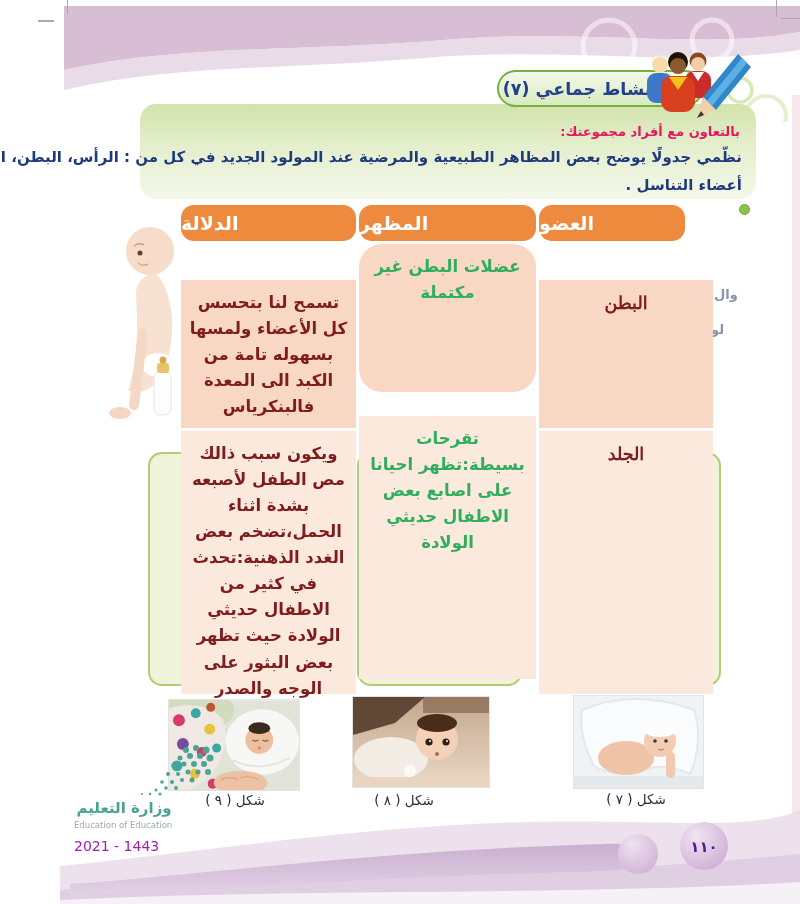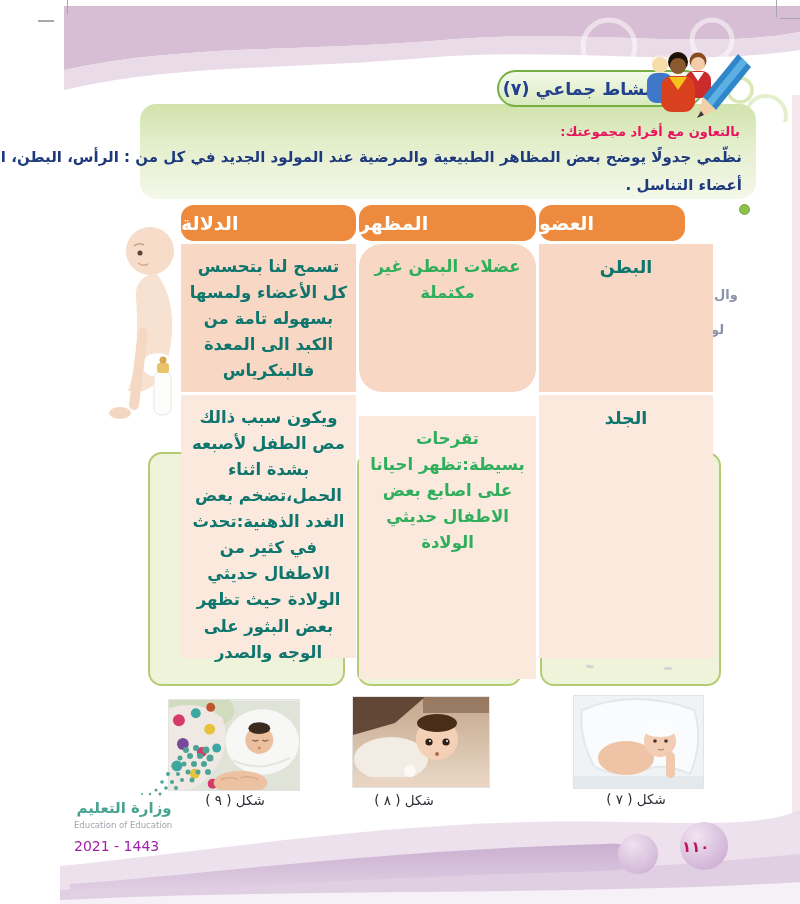--- a/index.html
+++ b/index.html
@@ -6,23 +6,23 @@
   .canvas{position:relative;width:800px;height:904px;background:#ffffff;overflow:hidden;
           font-family:"DejaVu Sans","Liberation Sans",sans-serif;}
   .abs{position:absolute;}
   
   .cell{position:absolute;box-sizing:border-box;direction:rtl;font-weight:bold;}
   .th{background:#ee8a3e;color:#ffffff;font-size:19px;display:flex;align-items:center;
       justify-content:flex-end;padding-right:14px;border-radius:13px;}
   .td{font-size:16.5px;line-height:1.58;text-align:center;padding:10px 7px;}
   .row1{background:#f8d7c4;}
   .row2{background:#fbe9de;}
-  .navy{color:#0f766e;}
+  .navy{color:#7f1d1d;margin-top:36px;}
   .green{color:#2fae5c;}
-  .organ-cell{font-size:17.5px;}
+  .organ-cell{font-size:17.5px;font-family:Liberation Serif, serif;}
   
   .gbox{position:absolute;background:#eef3da;border:2px solid #b3cb74;border-radius:14px;box-sizing:border-box;}
   .gmark{position:absolute;width:8px;height:3px;background:#b9bfc9;opacity:.55;border-radius:2px;}
   
   .panel{position:absolute;left:140px;top:104px;width:616px;height:95px;border-radius:16px;
          background:linear-gradient(180deg,#d2e3ac 0%,#e4efcd 45%,#f4f8ea 100%);}
   .badge{position:absolute;left:497px;top:70px;width:206px;height:37px;border:2.5px solid #76b043;
          border-radius:19px;background:linear-gradient(180deg,#f4f9ea,#d9eabf);box-sizing:border-box;
          display:flex;align-items:center;justify-content:center;padding-left:6px;padding-right:52px;}
   .badge-text{color:#22418c;font-weight:bold;font-size:17.5px;white-space:nowrap;direction:rtl;}
@@ -32,22 +32,22 @@
          font-weight:bold;font-size:15px;white-space:nowrap;text-shadow:0 0 1px rgba(255,255,255,.7);}
   
   .photo{position:absolute;overflow:hidden;border:1px solid #e3e3e3;box-sizing:border-box;}
   .figcap{position:absolute;font-size:13.5px;color:#2b2b33;direction:rtl;text-align:center;width:90px;}
   .stray{position:absolute;direction:rtl;font-size:13px;color:#8a93a8;font-weight:bold;}
   
   .moe-ar{position:absolute;left:74px;top:799px;width:100px;text-align:center;direction:rtl;
           color:#4aa391;font-weight:bold;font-size:15px;letter-spacing:1px;}
   .moe-en{position:absolute;left:74px;top:820px;width:130px;text-align:left;color:#a0a5ad;font-size:8.5px;}
   .moe-years{position:absolute;left:74px;top:838px;color:#a21caf;font-size:14px;}
-  .page-num{position:absolute;left:682px;top:838px;width:44px;text-align:left;
-            font-size:15px;font-weight:bold;color:#be185d;}
+  .page-num{position:absolute;left:682px;top:838px;width:44px;text-align:center;
+            font-size:15px;font-weight:bold;color:#4c1d95;}
   .cropmark{position:absolute;background:#a9a9a9;}
   .greendot{position:absolute;left:739px;top:204px;width:11px;height:11px;border-radius:50%;
             background:#8cc14b;border:1px solid #79a93c;box-sizing:border-box;}
   .rightband{position:absolute;left:792px;top:95px;width:8px;height:720px;background:#f6e7ed;}
 </style>
 </head>
 <body>
 
 <div class="canvas">
 

